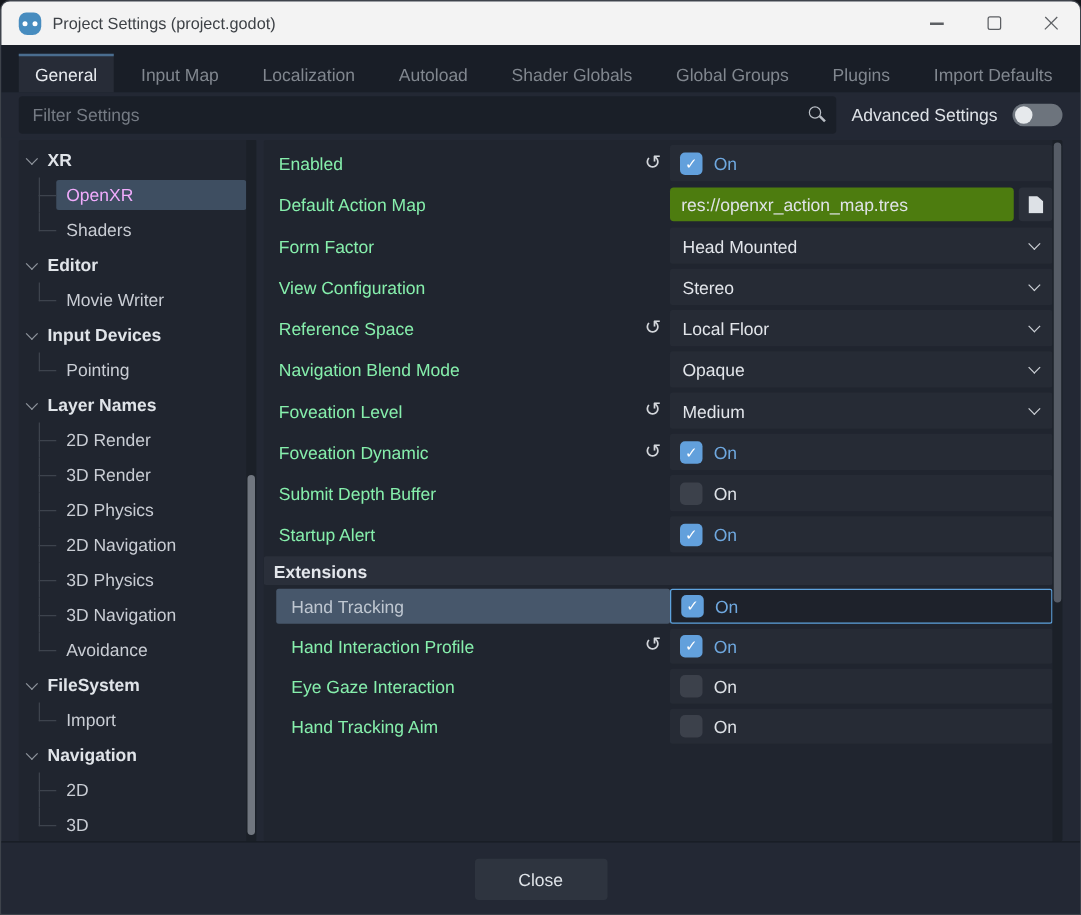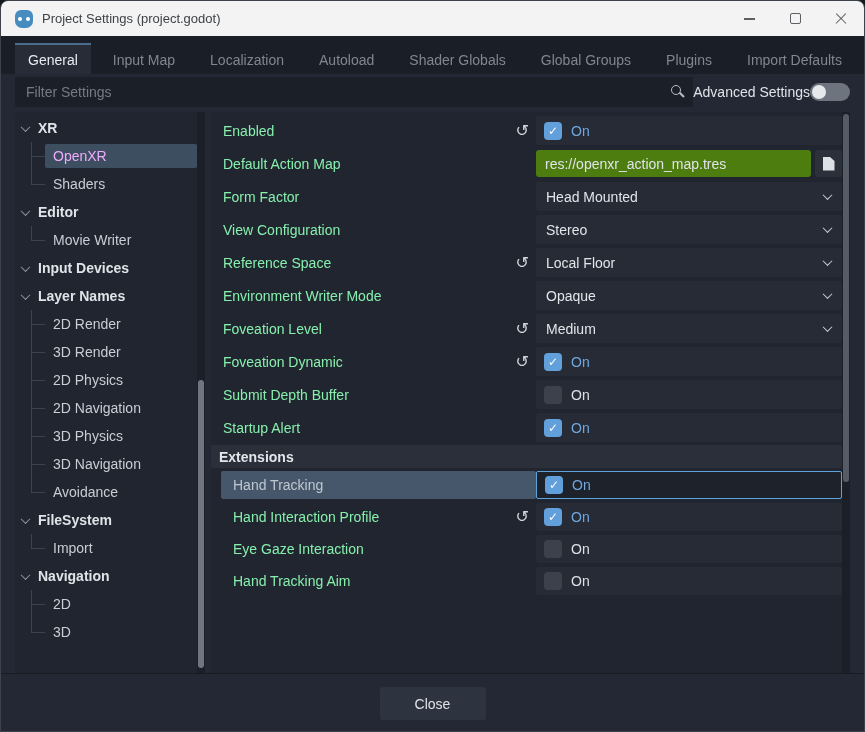--- a/index.html
+++ b/index.html
@@ -63,21 +63,21 @@
   }
   .tab.active {
     background: #272c37; color: #e9ecf0;
     border-top: 2px solid #4a6d8f;
   }
 
   
   .filterbar {
     flex: 0 0 36px;
     display: flex; align-items: center;
-    padding: 0 14px; 
+    padding: 0 14px; gap: 12px;
     background: #232834;
   }
   .search-box { position: relative; flex: 1 1 auto; }
   .search-box input {
     width: 100%; height: 30px;
     background: #1a1f28; border: none; border-radius: 3px;
     color: #e0e3e8; font-size: 14px;
     padding: 0 34px 0 11px; outline: none;
     font-family: "Liberation Sans", "DejaVu Sans", sans-serif;
   }
@@ -288,20 +288,23 @@
             <span class="tree-chevron"></span>
             <span class="cat-label">Editor</span>
           </div>
           <div class="tree-child">
             <span class="tree-label">Movie Writer</span>
           </div>
           <div class="tree-cat">
             <span class="tree-chevron"></span>
             <span class="cat-label">Input Devices</span>
           </div>
+          <div class="tree-child">
+            <span class="tree-label">Pointing</span>
+          </div>
           <div class="tree-cat">
             <span class="tree-chevron"></span>
             <span class="cat-label">Layer Names</span>
           </div>
           <div class="tree-child cont">
             <span class="tree-label">2D Render</span>
           </div>
           <div class="tree-child cont">
             <span class="tree-label">3D Render</span>
           </div>
@@ -388,21 +391,21 @@
               <span class="label-text">Reference Space</span>
               <span class="revert-icon"></span>
             </div>
             <div class="row-control dropdown-cell">
               <span class="dd-value">Local Floor</span>
               <span class="dd-chevron"></span>
             </div>
           </div>
           <div class="row">
             <div class="row-label">
-              <span class="label-text">Environment Writer Mode</span>
+              <span class="label-text">Navigation Blend Mode</span>
             </div>
             <div class="row-control dropdown-cell">
               <span class="dd-value">Opaque</span>
               <span class="dd-chevron"></span>
             </div>
           </div>
           <div class="row">
             <div class="row-label">
               <span class="label-text">Foveation Level</span>
               <span class="revert-icon"></span>

